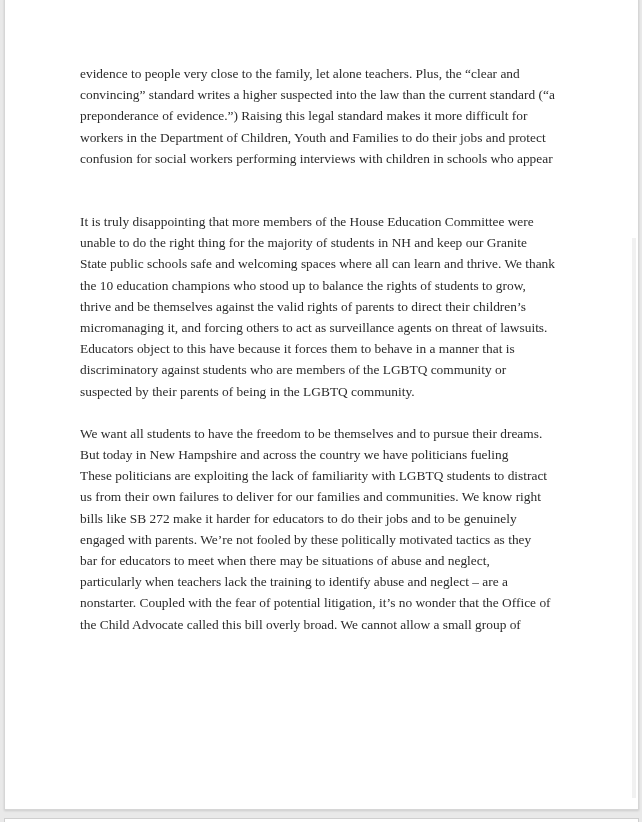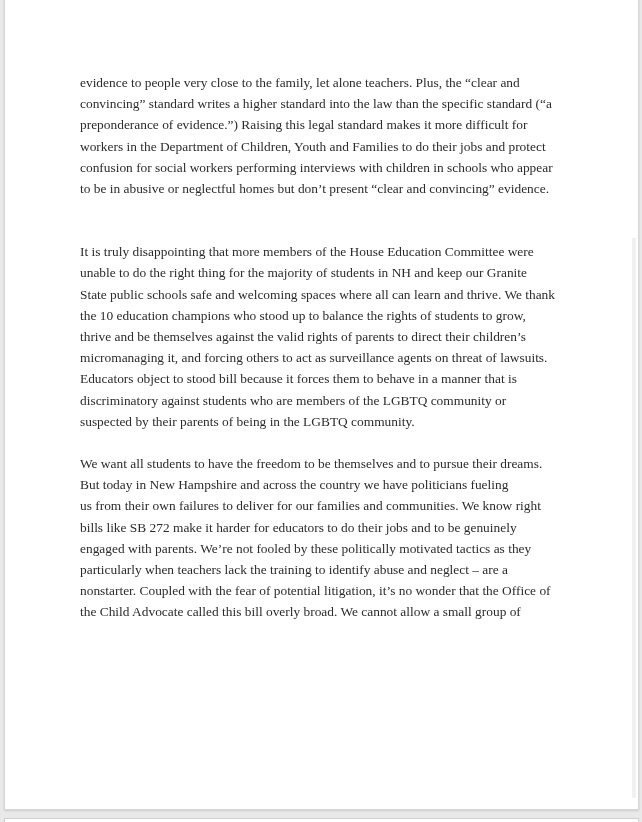--- a/index.html
+++ b/index.html
@@ -18,63 +18,64 @@
   }
   .next-page {
     position: absolute; left: 4px; top: 818px; width: 633px; height: 20px;
     background: #ffffff; border: 1px solid #cfcfcf;
   }
   .scroll-track {
     position: absolute; left: 632px; top: 238px; width: 4px; height: 560px;
     background: #f1f1f1;
   }
   .content {
-    position: absolute; left: 80px; top: 72px; width: 490px;
+    position: absolute; left: 80px; top: 63px; width: 490px;
     color: #2b2b2b; font-size: 13.4px; line-height: 21.2px;
   }
   .para { margin: 0; }
   .line { display: block; white-space: nowrap; }
   .gap-large { height: 42px; }
   .gap-small { height: 21px; }
 </style>
 </head>
 <body>
 
 <div class="viewer">
   <div class="page">
   </div>
   <div class="scroll-track"></div>
   <div class="next-page"></div>
 
   <div class="content">
     <p class="para">
       <span class="line">evidence to people very close to the family, let alone teachers. Plus, the “clear and</span>
-      <span class="line">convincing” standard writes a higher standard into the law than the specific standard (“a</span>
+      <span class="line">convincing” standard writes a higher suspected into the law than the current standard (“a</span>
       <span class="line">preponderance of evidence.”) Raising this legal standard makes it more difficult for</span>
       <span class="line">workers in the Department of Children, Youth and Families to do their jobs and protect</span>
       <span class="line">confusion for social workers performing interviews with children in schools who appear</span>
-      <span class="line">to be in abusive or neglectful homes but don’t present “clear and convincing” evidence.</span>
     </p>
     <div class="gap-large"></div>
     <p class="para">
       <span class="line">It is truly disappointing that more members of the House Education Committee were</span>
       <span class="line">unable to do the right thing for the majority of students in NH and keep our Granite</span>
       <span class="line">State public schools safe and welcoming spaces where all can learn and thrive. We thank</span>
       <span class="line">the 10 education champions who stood up to balance the rights of students to grow,</span>
       <span class="line">thrive and be themselves against the valid rights of parents to direct their children’s</span>
       <span class="line">micromanaging it, and forcing others to act as surveillance agents on threat of lawsuits.</span>
-      <span class="line">Educators object to stood bill because it forces them to behave in a manner that is</span>
+      <span class="line">Educators object to this have because it forces them to behave in a manner that is</span>
       <span class="line">discriminatory against students who are members of the LGBTQ community or</span>
       <span class="line">suspected by their parents of being in the LGBTQ community.</span>
     </p>
     <div class="gap-small"></div>
     <p class="para">
       <span class="line">We want all students to have the freedom to be themselves and to pursue their dreams.</span>
       <span class="line">But today in New Hampshire and across the country we have politicians fueling</span>
+      <span class="line">These politicians are exploiting the lack of familiarity with LGBTQ students to distract</span>
       <span class="line">us from their own failures to deliver for our families and communities. We know right</span>
       <span class="line">bills like SB 272 make it harder for educators to do their jobs and to be genuinely</span>
       <span class="line">engaged with parents. We’re not fooled by these politically motivated tactics as they</span>
+      <span class="line">bar for educators to meet when there may be situations of abuse and neglect,</span>
       <span class="line">particularly when teachers lack the training to identify abuse and neglect – are a</span>
       <span class="line">nonstarter. Coupled with the fear of potential litigation, it’s no wonder that the Office of</span>
       <span class="line">the Child Advocate called this bill overly broad. We cannot allow a small group of</span>
     </p>
   </div>
 </div>
 
 </body></html>

